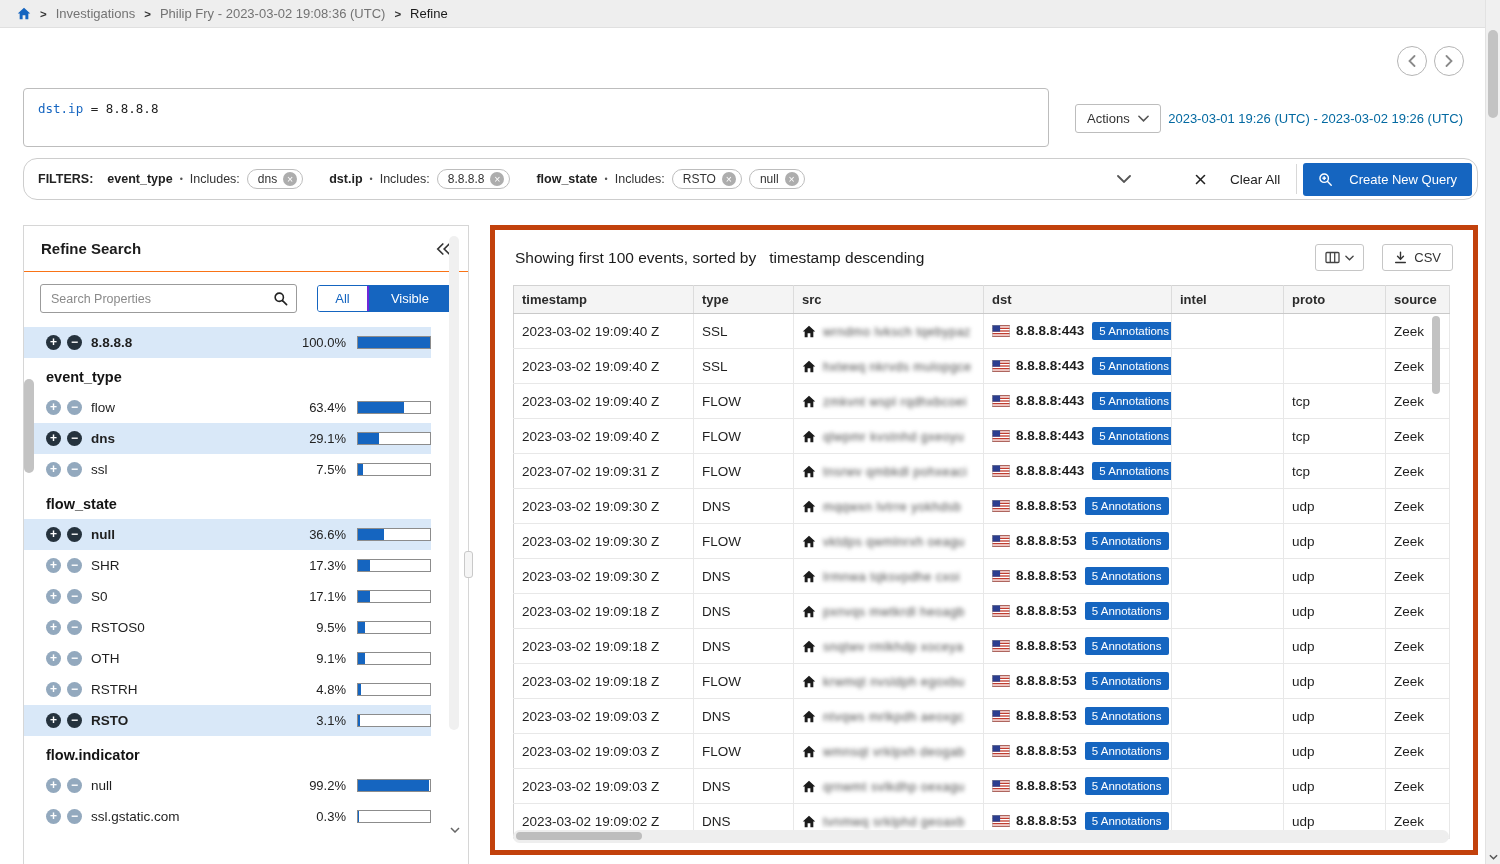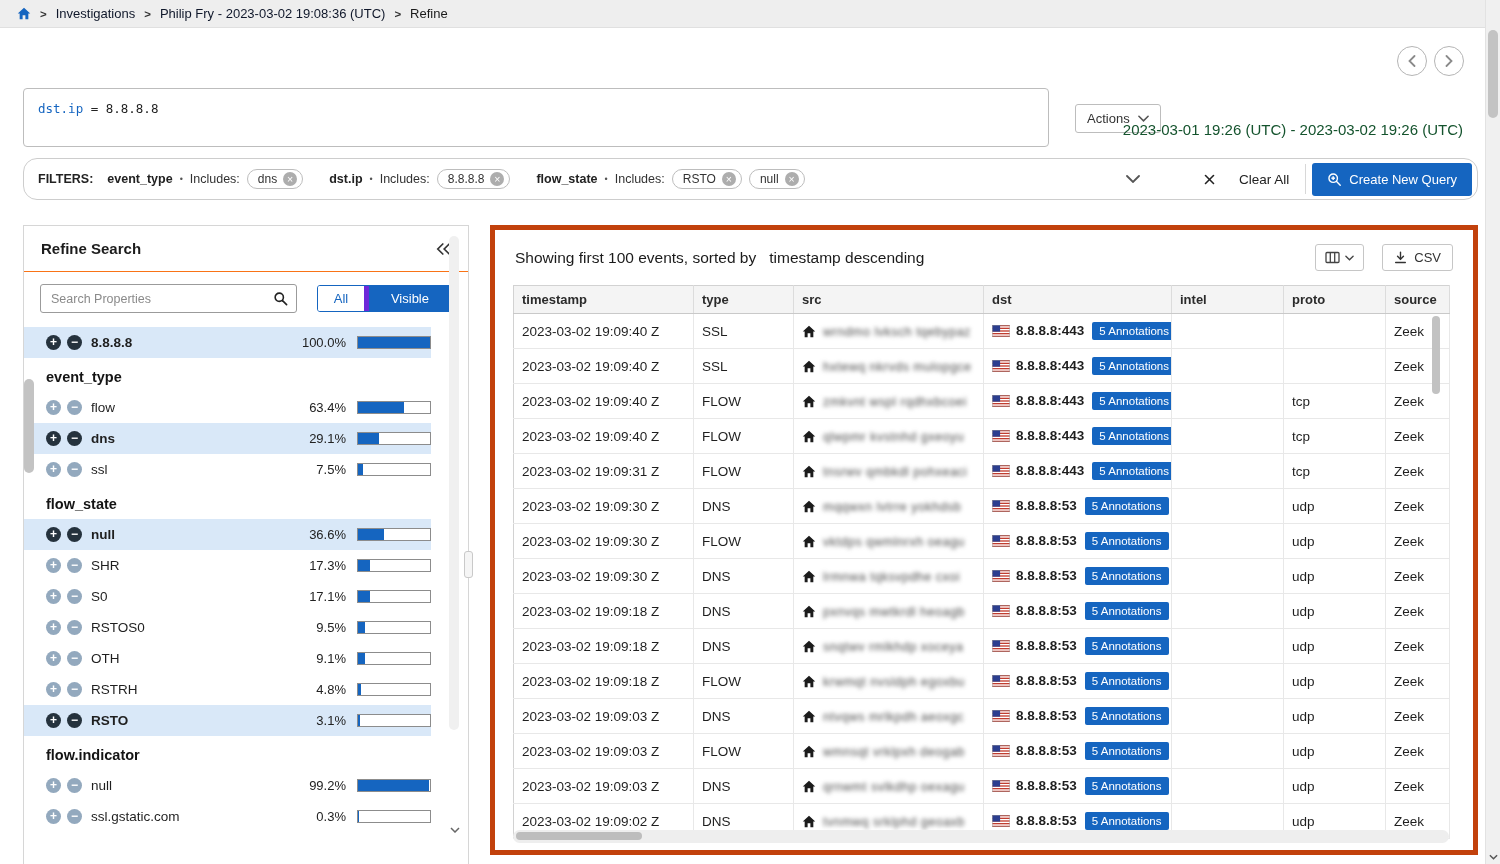--- a/index.html
+++ b/index.html
@@ -5,67 +5,67 @@
   * { margin:0; padding:0; box-sizing:border-box; }
   html,body { width:1500px; height:864px; }
   body { font-family:"Liberation Sans","DejaVu Sans",sans-serif; background:#fff; position:relative; overflow:hidden; color:#222; }
   .icon { display:inline-flex; align-items:center; justify-content:center; vertical-align:middle; }
 
   
   .breadcrumb-bar { position:absolute; top:0; left:0; width:1500px; height:28px; background:#eeeeee; border-bottom:1px solid #e0e0e0; display:flex; align-items:center; padding-left:17px; font-size:13px; gap:9px; }
   .bc-home { color:#1565C0; cursor:pointer; }
   .bc-sep { color:#333; font-size:11.5px; font-weight:700; }
   .bc-item { color:#1a1a1a; }
-  .bc-item.link { color:#0f172a; cursor:pointer; }
+  .bc-item.link { color:#737373; cursor:pointer; }
 
   
   .title-row { position:absolute; top:42px; left:23px; right:36px; height:38px; display:flex; align-items:center; }
   .page-title { font-size:17.5px; font-weight:700; color:#161616; }
   .nav-arrows { margin-left:auto; display:flex; gap:7px; }
   .nav-circle { width:30px; height:30px; border:1px solid #b5b5b5; border-radius:50%; display:flex; align-items:center; justify-content:center; color:#8a8a8a; background:#fff; cursor:pointer; }
 
   
   .query-box { position:absolute; left:23px; top:88px; width:1026px; height:59px; border:1px solid #bdbdbd; border-radius:4px; padding:12px 14px; font-family:"DejaVu Sans Mono",monospace; font-size:12.5px; cursor:text; background:#fff; }
   .q-field { color:#1565C0; }
   .q-rest { color:#222; }
   .actions-btn { position:absolute; left:1075px; top:104px; height:29px; padding:0 11px; display:flex; align-items:center; gap:8px; border:1px solid #bdbdbd; border-radius:3px; background:#fff; font-size:13px; color:#333; cursor:pointer; font-family:inherit; }
   .actions-btn .icon { color:#555; }
-  .date-range { position:absolute; top:121px; right:37px; font-size:15px; color:#14532d; }
+  .date-range { position:absolute; top:111px; right:37px; font-size:13px; color:#0369a1; }
 
   
   .filters-bar { position:absolute; left:23px; top:158px; width:1455px; height:42px; border:1px solid #cdcdcd; border-radius:14px; display:flex; align-items:center; padding:0 4px 0 14px; background:#fff; }
   .filters-label { font-weight:700; font-size:12.5px; margin-right:14px; }
   .filter-groups { display:flex; align-items:center; }
   .filter-group { display:flex; align-items:center; margin-right:26px; gap:7px; }
   .filter-field { font-weight:700; font-size:12.5px; }
   .filter-bullet { color:#555; font-size:9px; }
   .filter-op { font-size:12.5px; color:#333; }
   .filter-chip { display:inline-flex; align-items:center; gap:6px; border:1px solid #bdbdbd; border-radius:12px; padding:2px 5px 2px 10px; font-size:12px; color:#333; background:#fff; }
   .chip-x { width:14px; height:14px; border-radius:50%; background:#adadad; color:#fff; font-size:10.5px; line-height:14px; text-align:center; cursor:pointer; flex:0 0 auto; }
   .filters-collapse { margin-left:auto; color:#555; cursor:pointer; padding:4px 6px; }
   .clear-all-btn { display:flex; align-items:center; gap:24px; font-size:13.5px; color:#222; background:none; border:none; padding:0 16px; height:32px; margin-left:42px; cursor:pointer; font-family:inherit; }
   .filters-divider { width:1px; height:30px; background:#d8d8d8; }
-  .create-query-btn { display:flex; align-items:center; gap:7px; background:#1565C0; color:#fff; border:none; border-radius:3px; height:33px; padding:0 15px; margin-left:6px; margin-right:1px; font-size:13px; cursor:pointer; font-family:inherit; }
+  .create-query-btn { display:flex; align-items:center; gap:16px; background:#1565C0; color:#fff; border:none; border-radius:3px; height:33px; padding:0 15px; margin-left:6px; margin-right:1px; font-size:13px; cursor:pointer; font-family:inherit; }
 
   
   .refine-panel { position:absolute; left:23px; top:225px; width:446px; height:700px; border:1px solid #d6d6d6; background:#fff; }
   .results-panel { position:absolute; left:490px; top:225px; width:988px; height:630px; border:5px solid #c2410c; background:#fff; }
 
   
   .refine-header { height:46px; display:flex; align-items:center; justify-content:space-between; padding:0 17px; border-bottom:1px solid #f97316; }
   .refine-title { font-size:15px; font-weight:700; color:#1c1c1c; }
   .collapse-btn { color:#333; cursor:pointer; }
   .refine-controls { display:flex; align-items:center; padding:12px 16px 8px 16px; gap:20px; }
   .search-box { display:flex; align-items:center; width:268px; height:29px; border:1px solid #9b9b9b; border-radius:3px; padding:0 8px 0 10px; background:#fff; }
   .search-box input { border:none; outline:none; flex:1; font-size:12.5px; font-family:inherit; color:#333; background:transparent; }
   .search-box input::placeholder { color:#8a8a8a; }
   .search-box .icon { color:#222; cursor:pointer; }
   .seg-toggle { display:flex; height:27px; border:1px solid #1565C0; border-radius:3px; overflow:hidden; }
   .seg-btn { display:flex; align-items:center; justify-content:center; font-size:13px; cursor:pointer; }
-  .seg-all { width:53px; color:#1565C0; background:#fff; border-right:5px solid #6d28d9; }
+  .seg-all { width:53px; color:#1565C0; background:#fff; border-right:2px solid #6d28d9; }
   .seg-visible { width:86px; background:#1565C0; color:#fff; }
   .facet-list { position:relative; height:560px; overflow:hidden; padding-top:6px; }
   .facet-group-header { font-size:14.5px; font-weight:700; color:#141414; padding:11px 0 7px 22px; }
   .facet-row { display:flex; align-items:center; height:31px; padding-left:22px; margin-right:37px; }
   .facet-row.hl { background:#D9E8F8; }
   .facet-icons { display:inline-flex; gap:6px; margin-right:9px; }
   .facet-icon { width:15px; height:15px; border-radius:50%; background:#93a9be; color:#fff; font-size:12px; font-weight:700; line-height:15px; text-align:center; cursor:pointer; }
   .facet-row.hl .facet-icon { background:#25323d; }
   .facet-label { font-size:13.5px; color:#1f1f1f; }
   .facet-row.hl .facet-label { font-weight:700; }
@@ -562,21 +562,21 @@
                   </g>
                   <rect width="8.5" height="7.2" fill="#2C3E8F"></rect>
                   <rect x="0.25" y="0.25" width="18.5" height="12.5" fill="none" stroke="#999" stroke-width="0.5"></rect>
                 </svg>
               </span><span class="dst-addr">8.8.8.8:443</span><span class="annotation-badge">5 Annotations</span></td>
             <td class="cell-intel"></td>
             <td class="cell-proto">tcp</td>
             <td class="cell-source">Zeek</td>
           </tr>
           <tr>
-            <td class="cell-timestamp">2023-03-02 19:09:31 Z</td>
+            <td class="cell-timestamp">2023-07-02 19:09:31 Z</td>
             <td class="cell-type">FLOW</td>
             <td class="cell-src"><span class="icon">
                 <svg viewBox="0 0 16 15" width="14" height="13">
                   <path fill="currentColor" d="M8 1 L15.2 7.6 H13 V14 H9.6 V9.6 H6.4 V14 H3 V7.6 H0.8 Z"></path>
                 </svg>
               </span><span class="src-blur">tnsrwv qmbkdl pohxeaci</span></td>
             <td class="cell-dst"><span class="icon flag">
                 <svg viewBox="0 0 19 13" width="18" height="12">
                   <rect width="19" height="13" fill="#ffffff"></rect>
                   <g fill="#C0392B">

